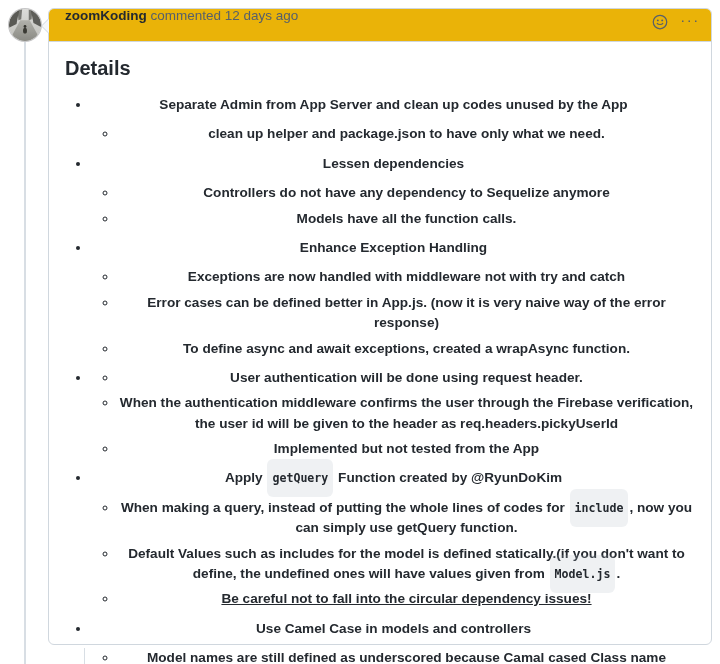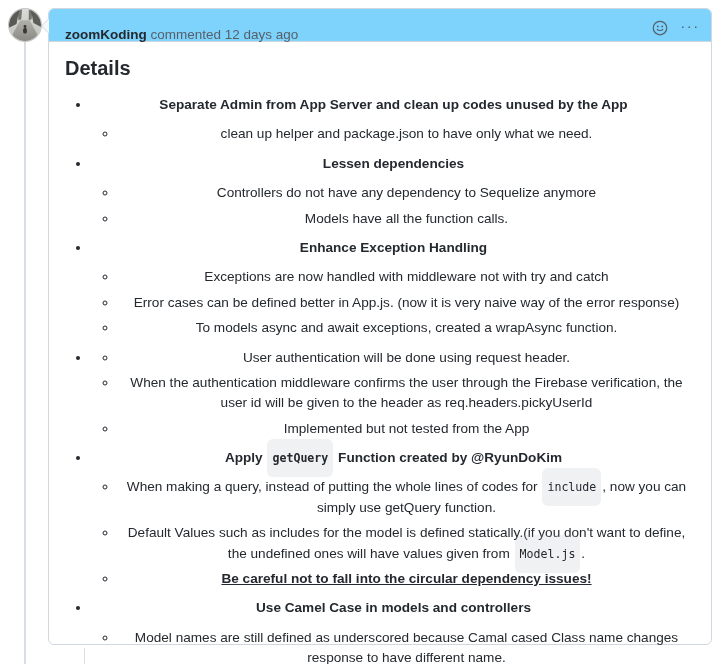--- a/index.html
+++ b/index.html
@@ -81,25 +81,25 @@
   }
   .bubble-arrow-inner {
     left: -7px; top: 9px;
     border-width: 8px 8px 8px 0;
     border-color: transparent #f6f8fa transparent transparent;
   }
 
   .comment-header {
     position: relative;
     height: 33px;
-    background: #7dd3fc;
+    background: #eab308;
     border-bottom: 1px solid #d0d7de;
     border-radius: 5px 5px 0 0;
     display: flex;
-    align-items: flex-end;
+    align-items: flex-start;
     padding: 0 8px 0 16px;
   }
   .header-text {
     font-size: 13.5px;
     color: #57606a;
     white-space: nowrap;
     line-height: 1;
   }
   .header-author {
     font-weight: 700;
@@ -158,21 +158,21 @@
   }
   ul.lvl1 > li::marker { font-size: 13px; }
 
   ul.lvl2 {
     margin: 9px 0 9px 0;
     padding-left: 26px;
     list-style-type: circle;
     font-weight: 400;
   }
   ul.lvl2 > li {
-    font-weight: 400;
+    font-weight: 700;
     margin-bottom: 5px;
   }
   ul.lvl2 > li.bold-item { font-weight: 700; text-decoration: underline; }
   ul.lvl2 > li:last-child { margin-bottom: 0; }
 
   code.inline {
     font-family: "DejaVu Sans Mono", "Liberation Mono", monospace;
     background: rgba(175,184,193,0.20);
     border-radius: 6px;
     padding: 12px 5px;
@@ -261,21 +261,21 @@
             <li><span>Controllers do not have any dependency to Sequelize anymore</span></li>
             <li><span>Models have all the function calls.</span></li>
           </ul>
         </li>
 
         <li>
           <span>Enhance Exception Handling</span>
           <ul class="lvl2">
             <li><span>Exceptions are now handled with middleware not with try and catch</span></li>
             <li><span>Error cases can be defined better in App.js. (now it is very naive way of the error response)</span></li>
-            <li><span>To models async and await exceptions, created a wrapAsync function.</span></li>
+            <li><span>To define async and await exceptions, created a wrapAsync function.</span></li>
           </ul>
         </li>
 
         <li>
           <ul class="lvl2">
             <li><span>User authentication will be done using request header.</span></li>
             <li><span>When the authentication middleware confirms the user through the Firebase verification, the user id will be given to the header as req.headers.pickyUserId</span></li>
             <li><span>Implemented but not tested from the App</span></li>
           </ul>
         </li>

